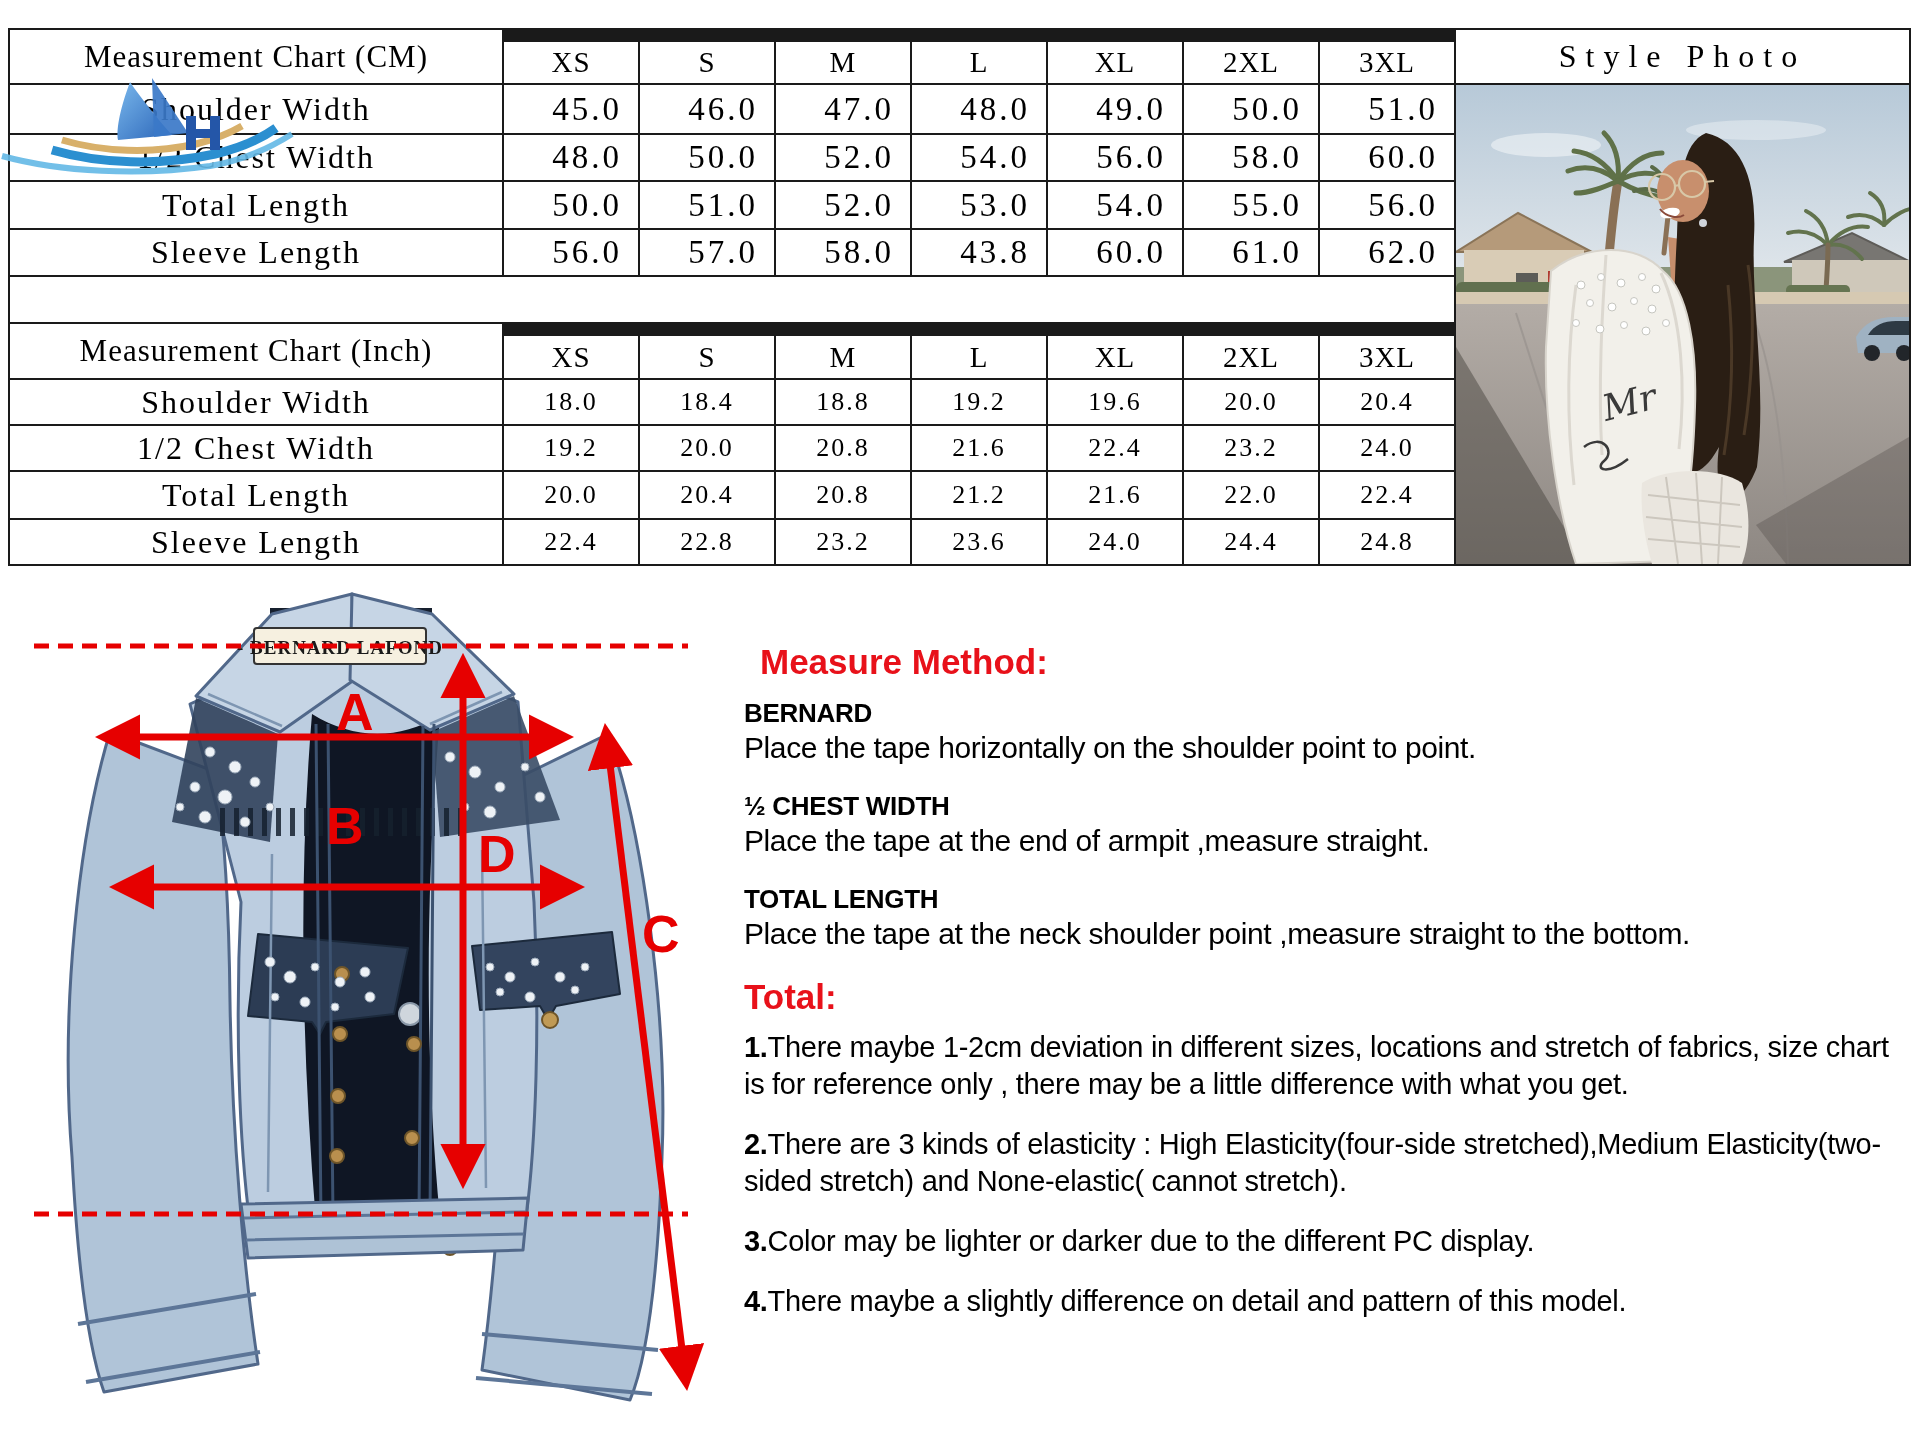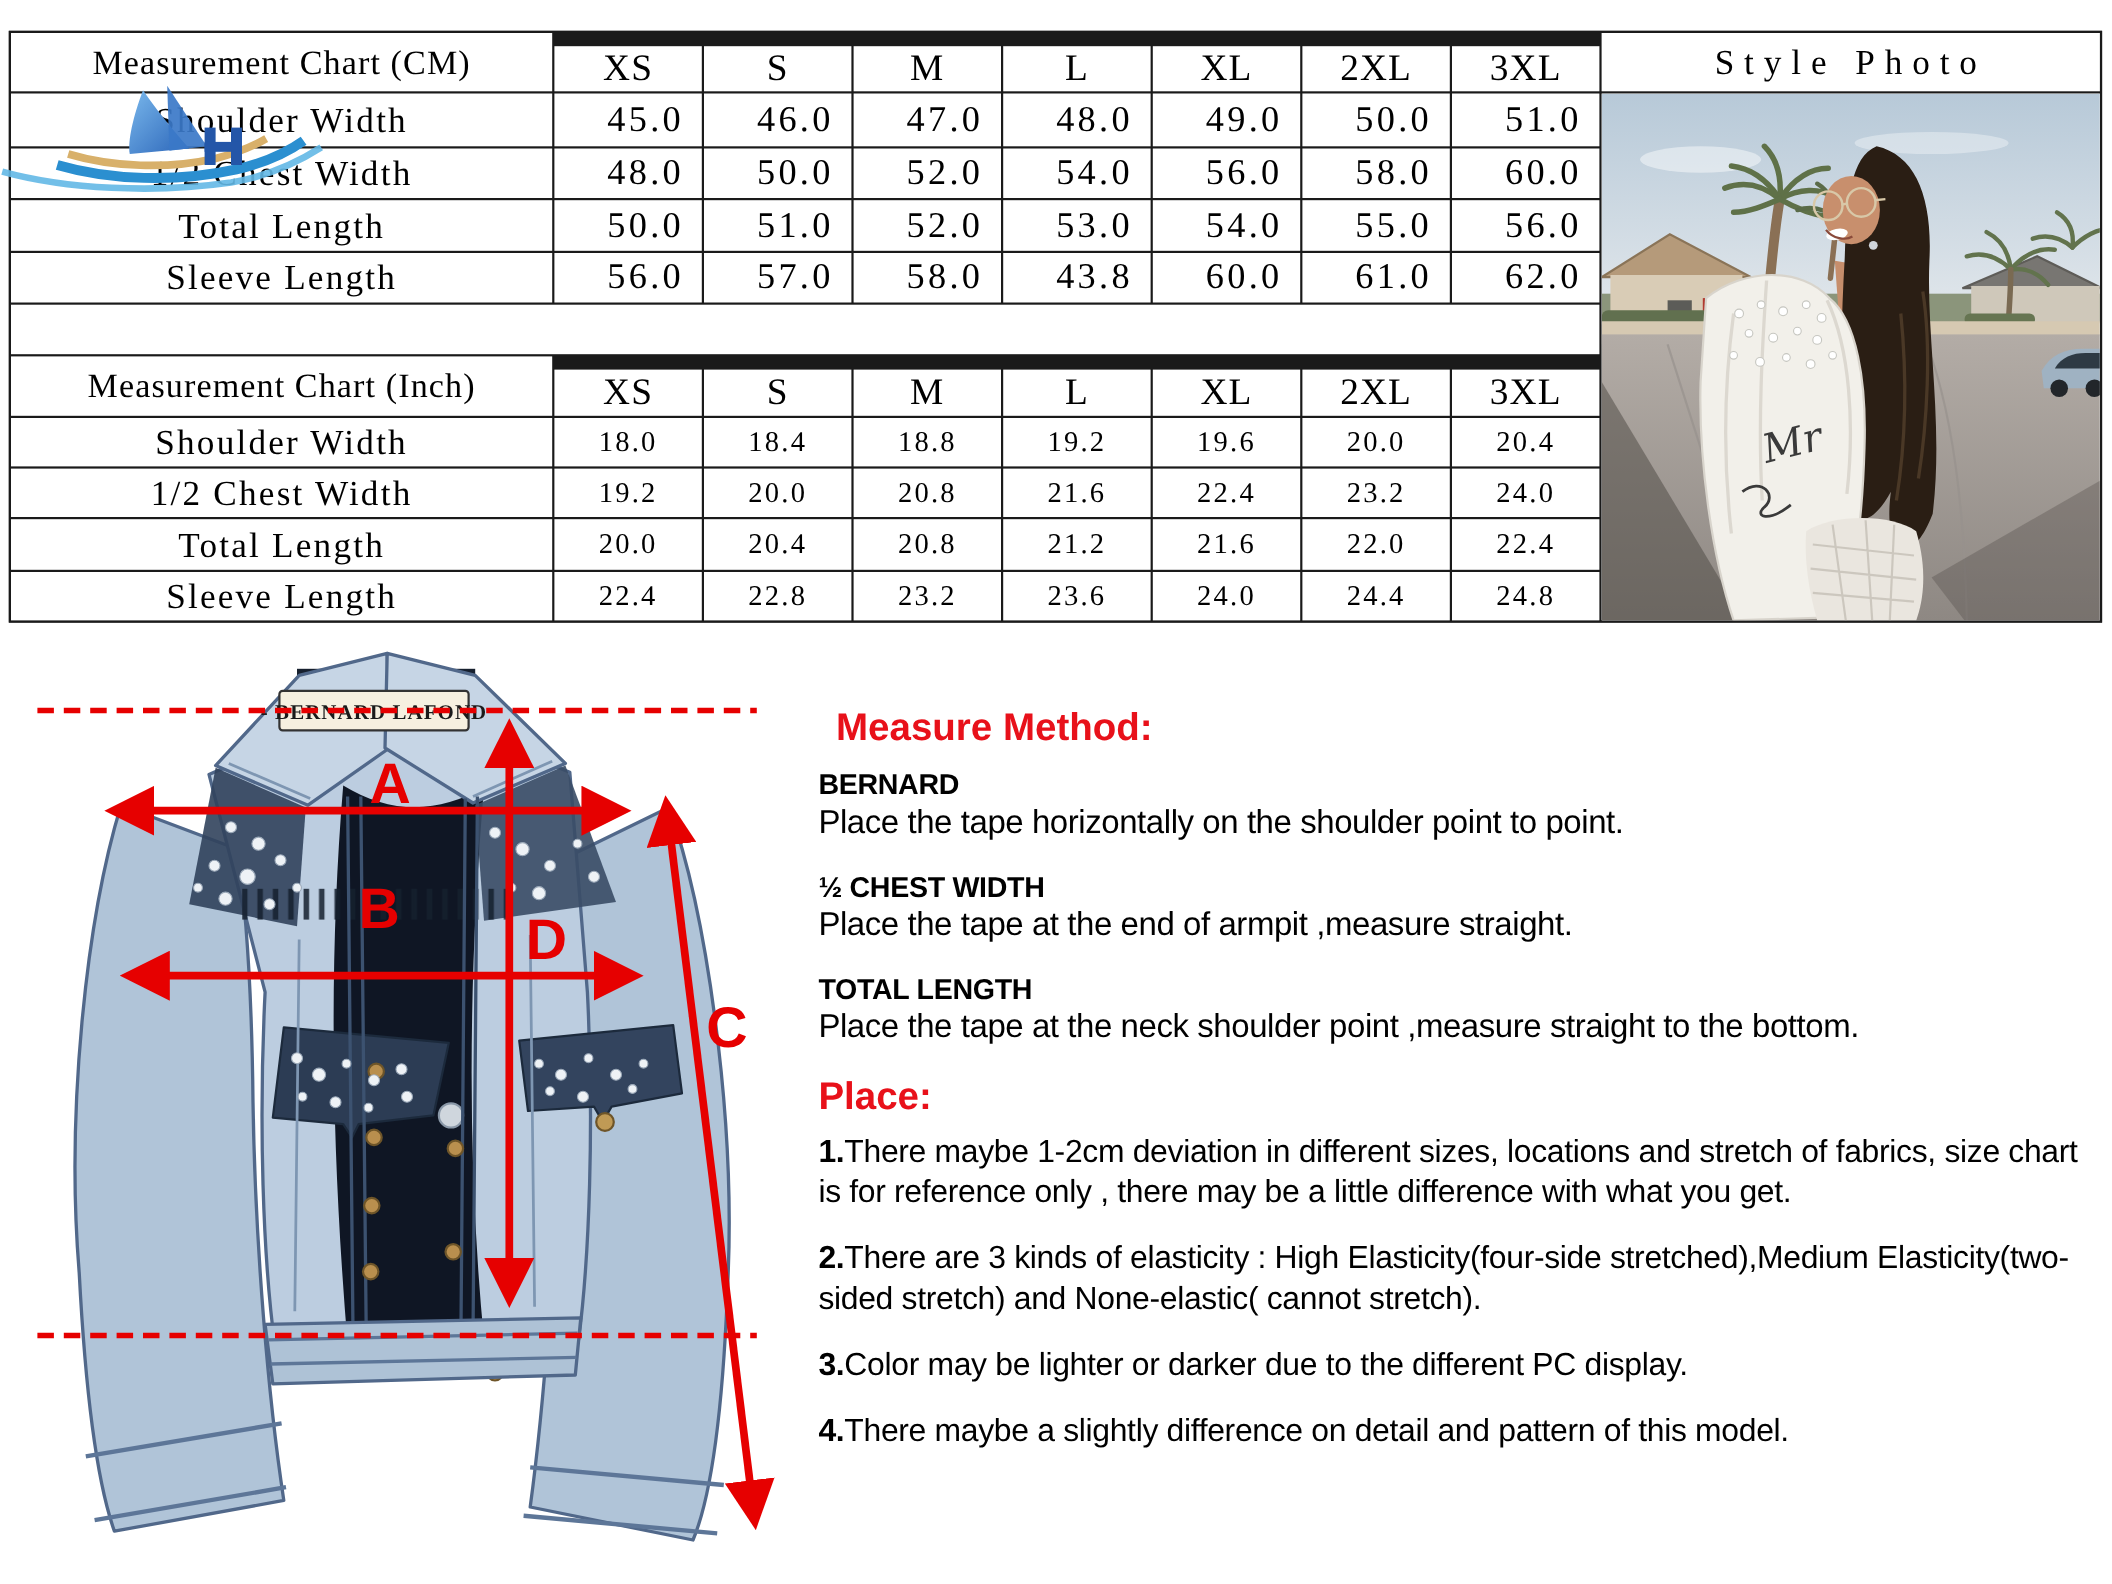--- a/index.html
+++ b/index.html
@@ -8,21 +8,21 @@
 
   
   .size-table{position:absolute;left:8px;top:28px;width:1903px;height:538px;
     display:grid;box-sizing:border-box;
     grid-template-columns:492px 134px 134px 134px 134px 134px 134px 134px 1fr;
     grid-template-rows:53px 48px 45px 46px 45px 45px 54px 44px 44px 46px 1fr;
     gap:2px;background:var(--grid-line);border:2px solid var(--grid-line);}
   .size-table>div{background:#fff;display:flex;align-items:center;justify-content:center;
     font-family:"Liberation Serif","DejaVu Serif",serif;white-space:nowrap;overflow:hidden;}
   .c-title{font-size:31px;letter-spacing:1px;}
-  .c-size{font-size:34px;letter-spacing:1px;margin-top:12px;}
+  .c-size{font-size:29px;letter-spacing:1px;margin-top:12px;}
   .c-label{font-size:32px;letter-spacing:2px;}
   .c-val{font-size:33px;letter-spacing:3px;padding-left:32px;}
   .c-vali{font-size:26px;letter-spacing:2px;}
   .c-photo-head{font-size:32px;letter-spacing:9px;}
   .band{grid-column:1/span 8;grid-row:6;background:var(--band-gray);}
   .photo{grid-column:9;grid-row:2/span 10;background:#fff;position:relative;padding:0;}
   .photo svg{display:block;width:100%;height:100%;}
 
   
   .method{position:absolute;left:744px;top:642px;width:1172px;}
@@ -394,20 +394,20 @@
 
     <div class="mm-head">BERNARD</div>
     <div class="mm-body">Place the tape horizontally on the shoulder point to point.</div>
 
     <div class="mm-head">½ CHEST WIDTH</div>
     <div class="mm-body">Place the tape at the end of armpit ,measure straight.</div>
 
     <div class="mm-head">TOTAL LENGTH</div>
     <div class="mm-body">Place the tape at the neck shoulder point ,measure straight to the bottom.</div>
 
-    <div class="note-title">Place:</div>
+    <div class="note-title">Total:</div>
     <div class="note-item"><b>1.</b><span>There maybe 1-2cm deviation in different sizes, locations and stretch of fabrics, size chart is for reference only , there may be a little difference with what you get.</span></div>
     <div class="note-item"><b>2.</b><span>There are 3 kinds of elasticity : High Elasticity(four-side stretched),Medium Elasticity(two-sided stretch) and None-elastic( cannot stretch).</span></div>
     <div class="note-item"><b>3.</b><span>Color may be lighter or darker due to the different PC display.</span></div>
     <div class="note-item"><b>4.</b><span>There maybe a slightly difference on detail and pattern of this model.</span></div>
   </div>
 
 </div>
 
 </body></html>

